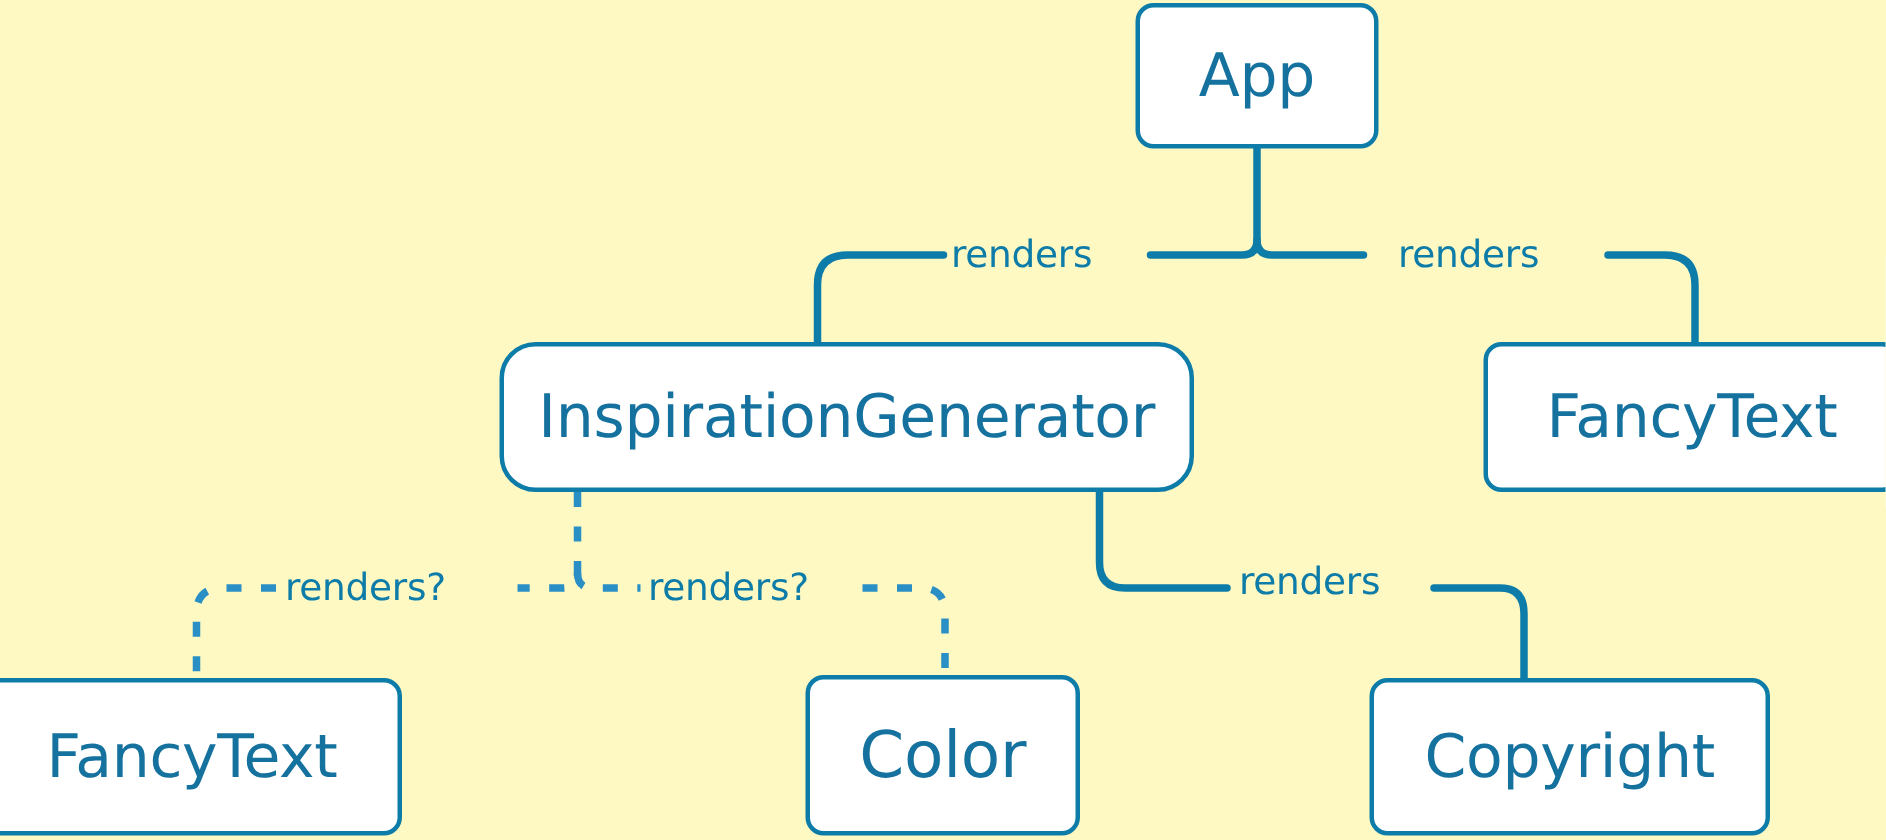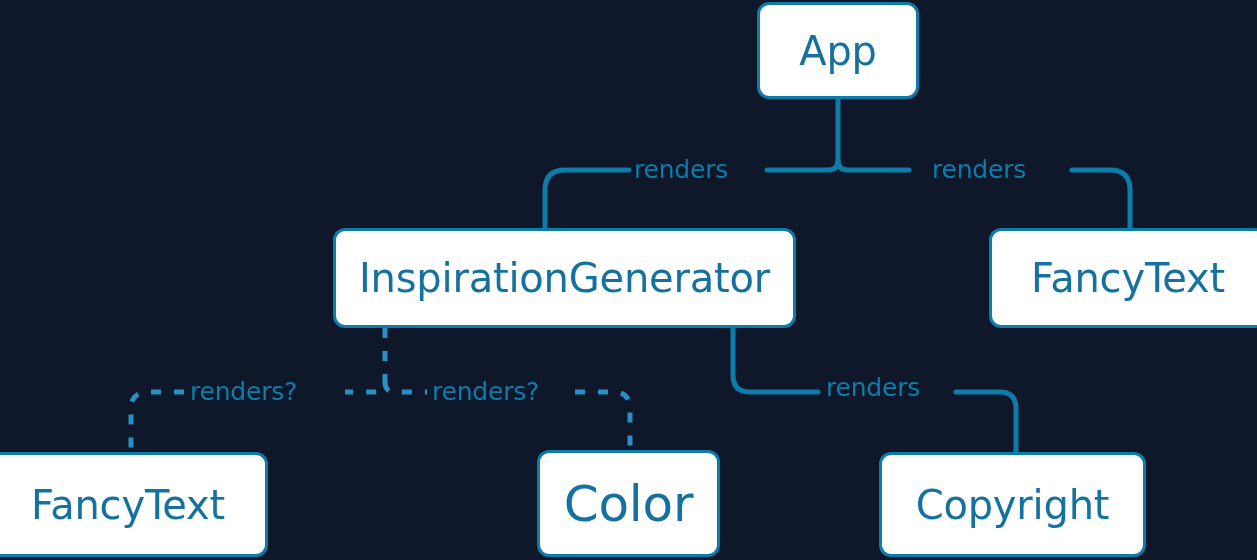--- a/index.html
+++ b/index.html
@@ -9,21 +9,21 @@
   body {
     width: 1257px;
     height: 560px;
     overflow: hidden;
     font-family: "DejaVu Sans", sans-serif;
   }
   #diagram-canvas {
     position: relative;
     width: 1257px;
     height: 560px;
-    background: #0f172a;
+    background: #fef9c3;
     overflow: hidden;
   }
   #edge-layer {
     position: absolute;
     left: 0;
     top: 0;
     width: 1257px;
     height: 560px;
   }
   .node {
@@ -50,31 +50,31 @@
     font-family: "DejaVu Sans", sans-serif;
     font-size: 25px;
     font-weight: 400;
     white-space: nowrap;
     z-index: 6;
     letter-spacing: -0.2px;
     text-align: center;
   }
   
   #node-app        { left: 757px; top: 2px;   width: 162px; height: 97px;  }
-  #node-inspgen    { left: 333px; top: 228px; width: 463px; height: 100px; }
+  #node-inspgen    { left: 333px; top: 228px; width: 463px; height: 100px; border-radius: 24px; }
   #node-fancytext-right { left: 989px; top: 228px; width: 278px; height: 100px; }
   #node-fancytext-left  { left: -12px; top: 452px; width: 280px; height: 105px; }
   #node-color      { left: 537px; top: 450px; width: 183px; height: 107px; }
-  #node-copyright  { left: 879px; top: 452px; width: 267px; height: 105px; }
+  #node-copyright  { left: 913px; top: 452px; width: 267px; height: 105px; }
 
   #node-app .node-label        { font-size: 40px; }
   #node-inspgen .node-label    { font-size: 40px; }
   #node-fancytext-right .node-label { font-size: 40px; }
   #node-fancytext-left .node-label  { font-size: 40px; }
-  #node-color .node-label      { font-size: 50px; }
+  #node-color .node-label      { font-size: 43px; }
   #node-copyright .node-label  { font-size: 40px; }
 
   
   #label-renders-inspgen  { left: 634px; top: 155px; }
   #label-renders-fancy    { left: 932px; top: 155px; }
   #label-renders-q-fancy  { left: 190px; top: 377px; }
   #label-renders-q-color  { left: 432px; top: 377px; }
   #label-renders-copy     { left: 826px; top: 373px; }
 </style>
 </head>

